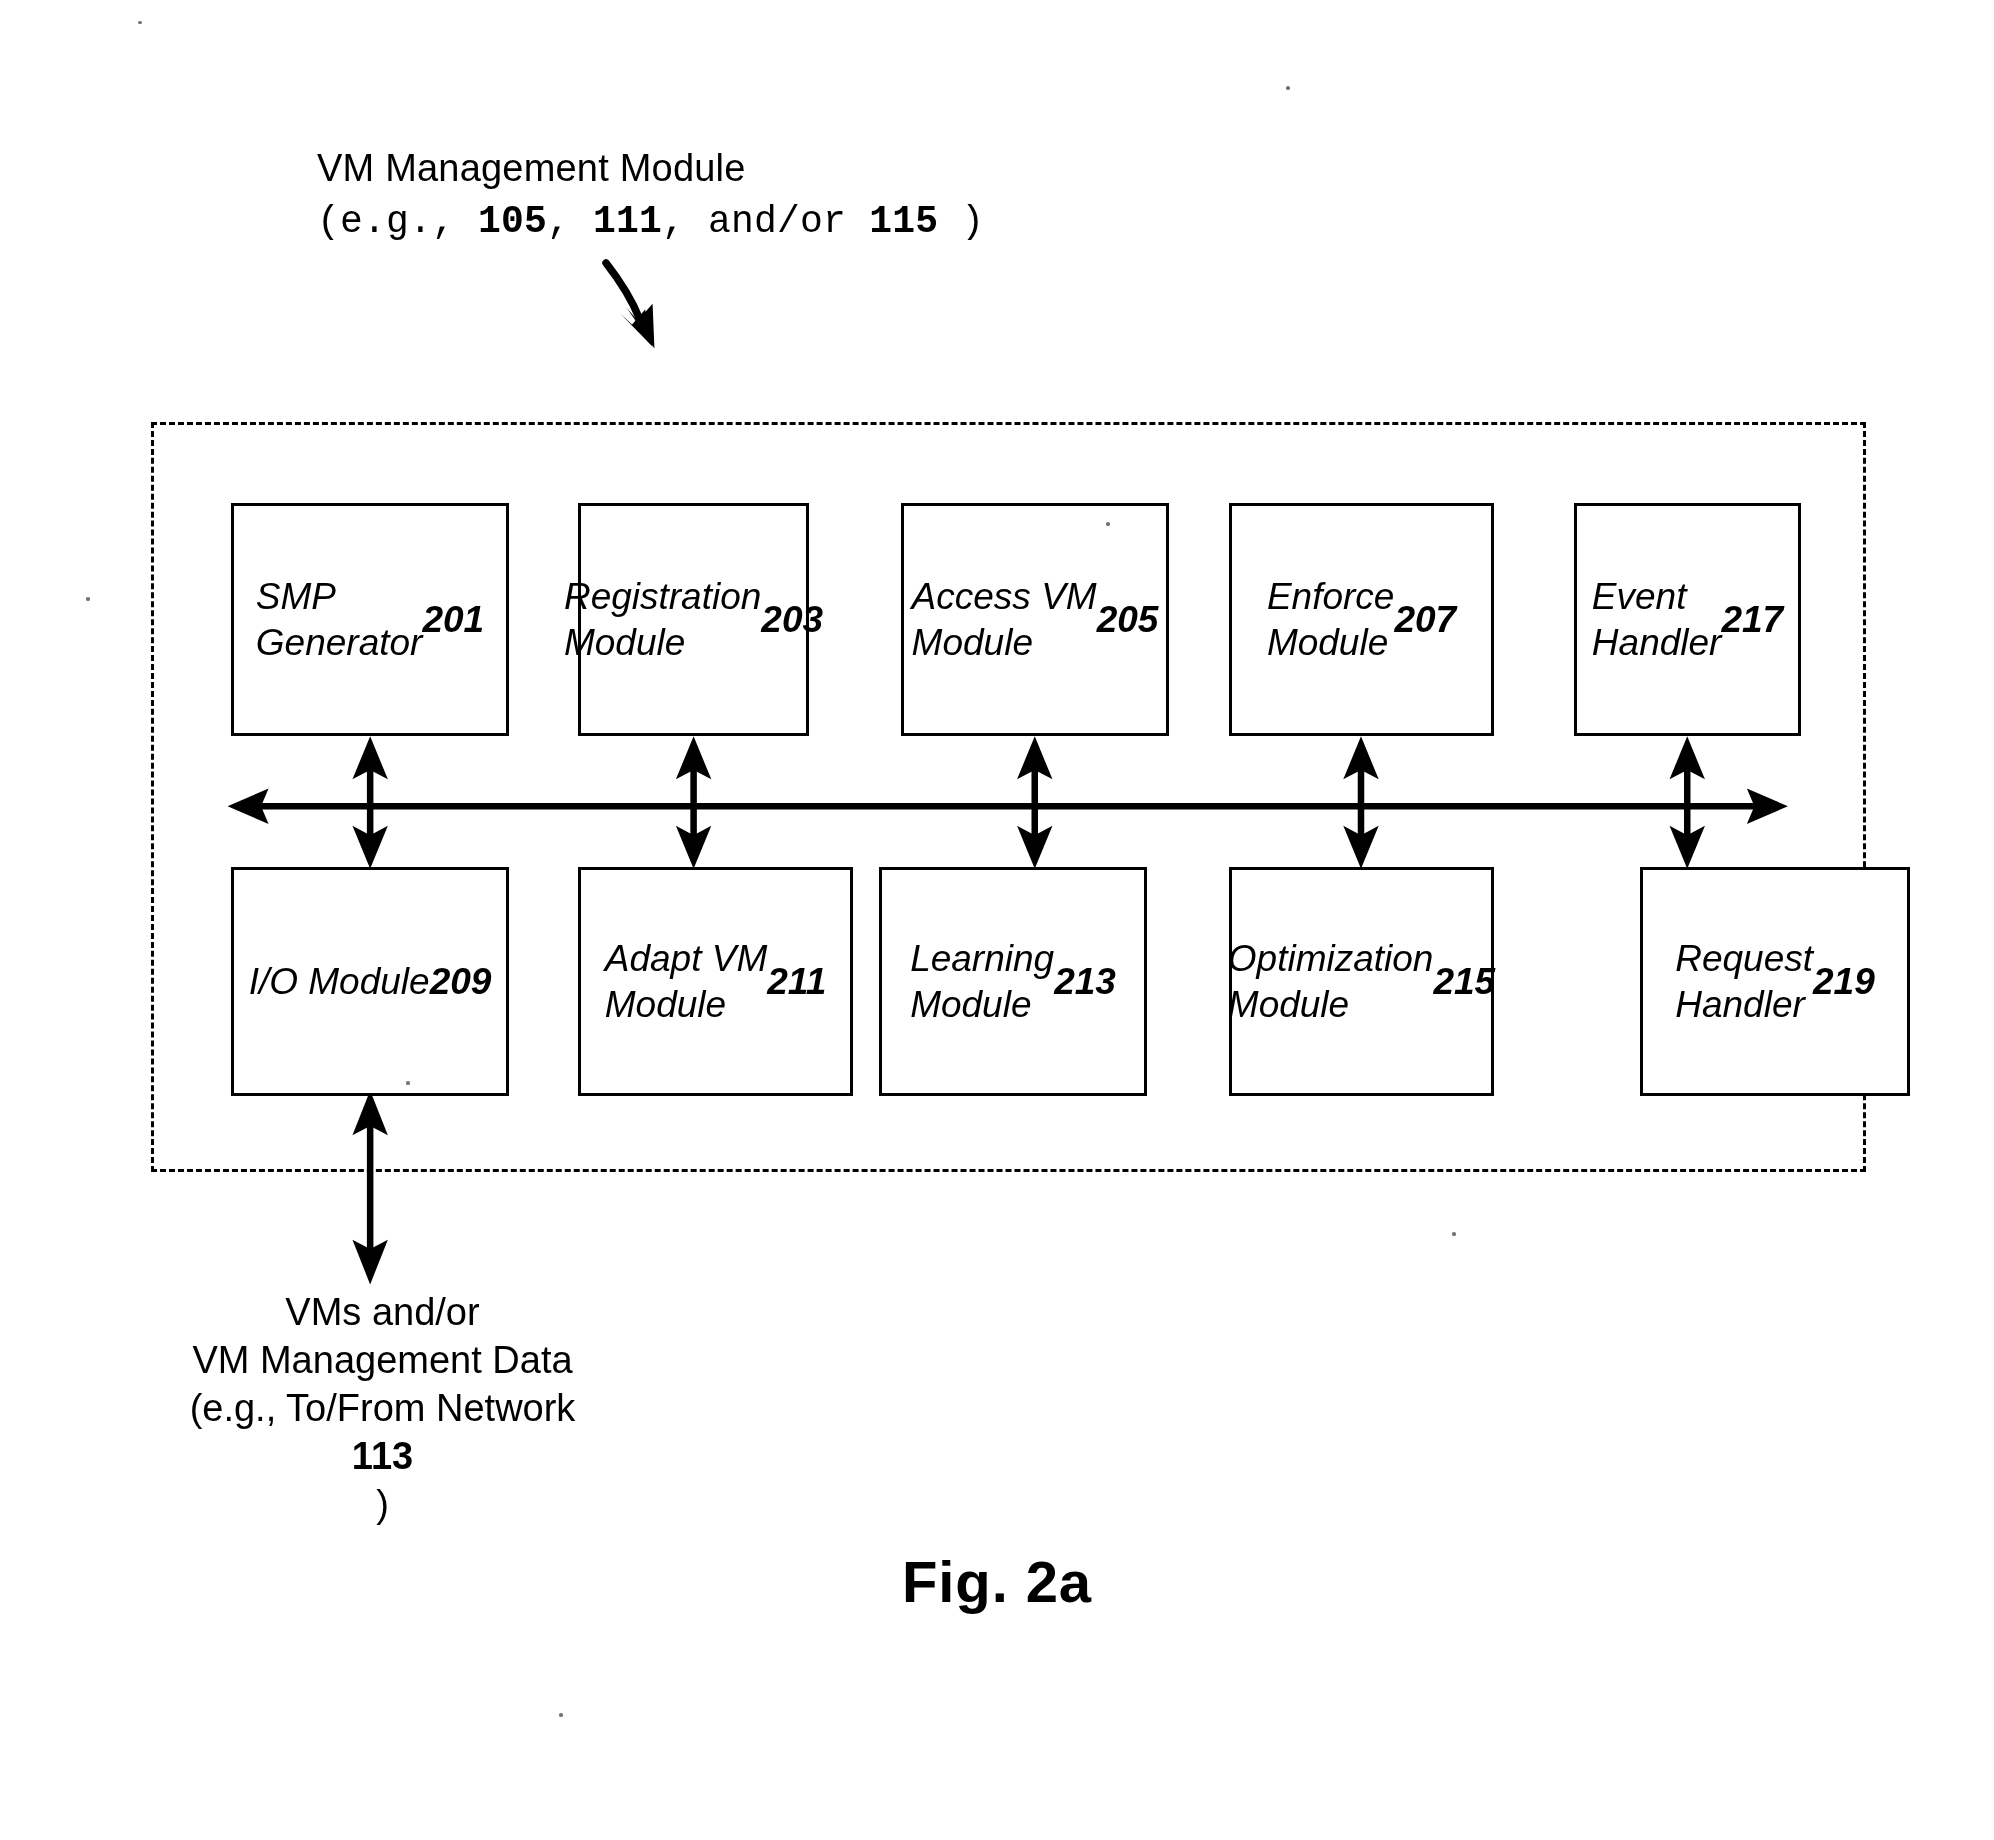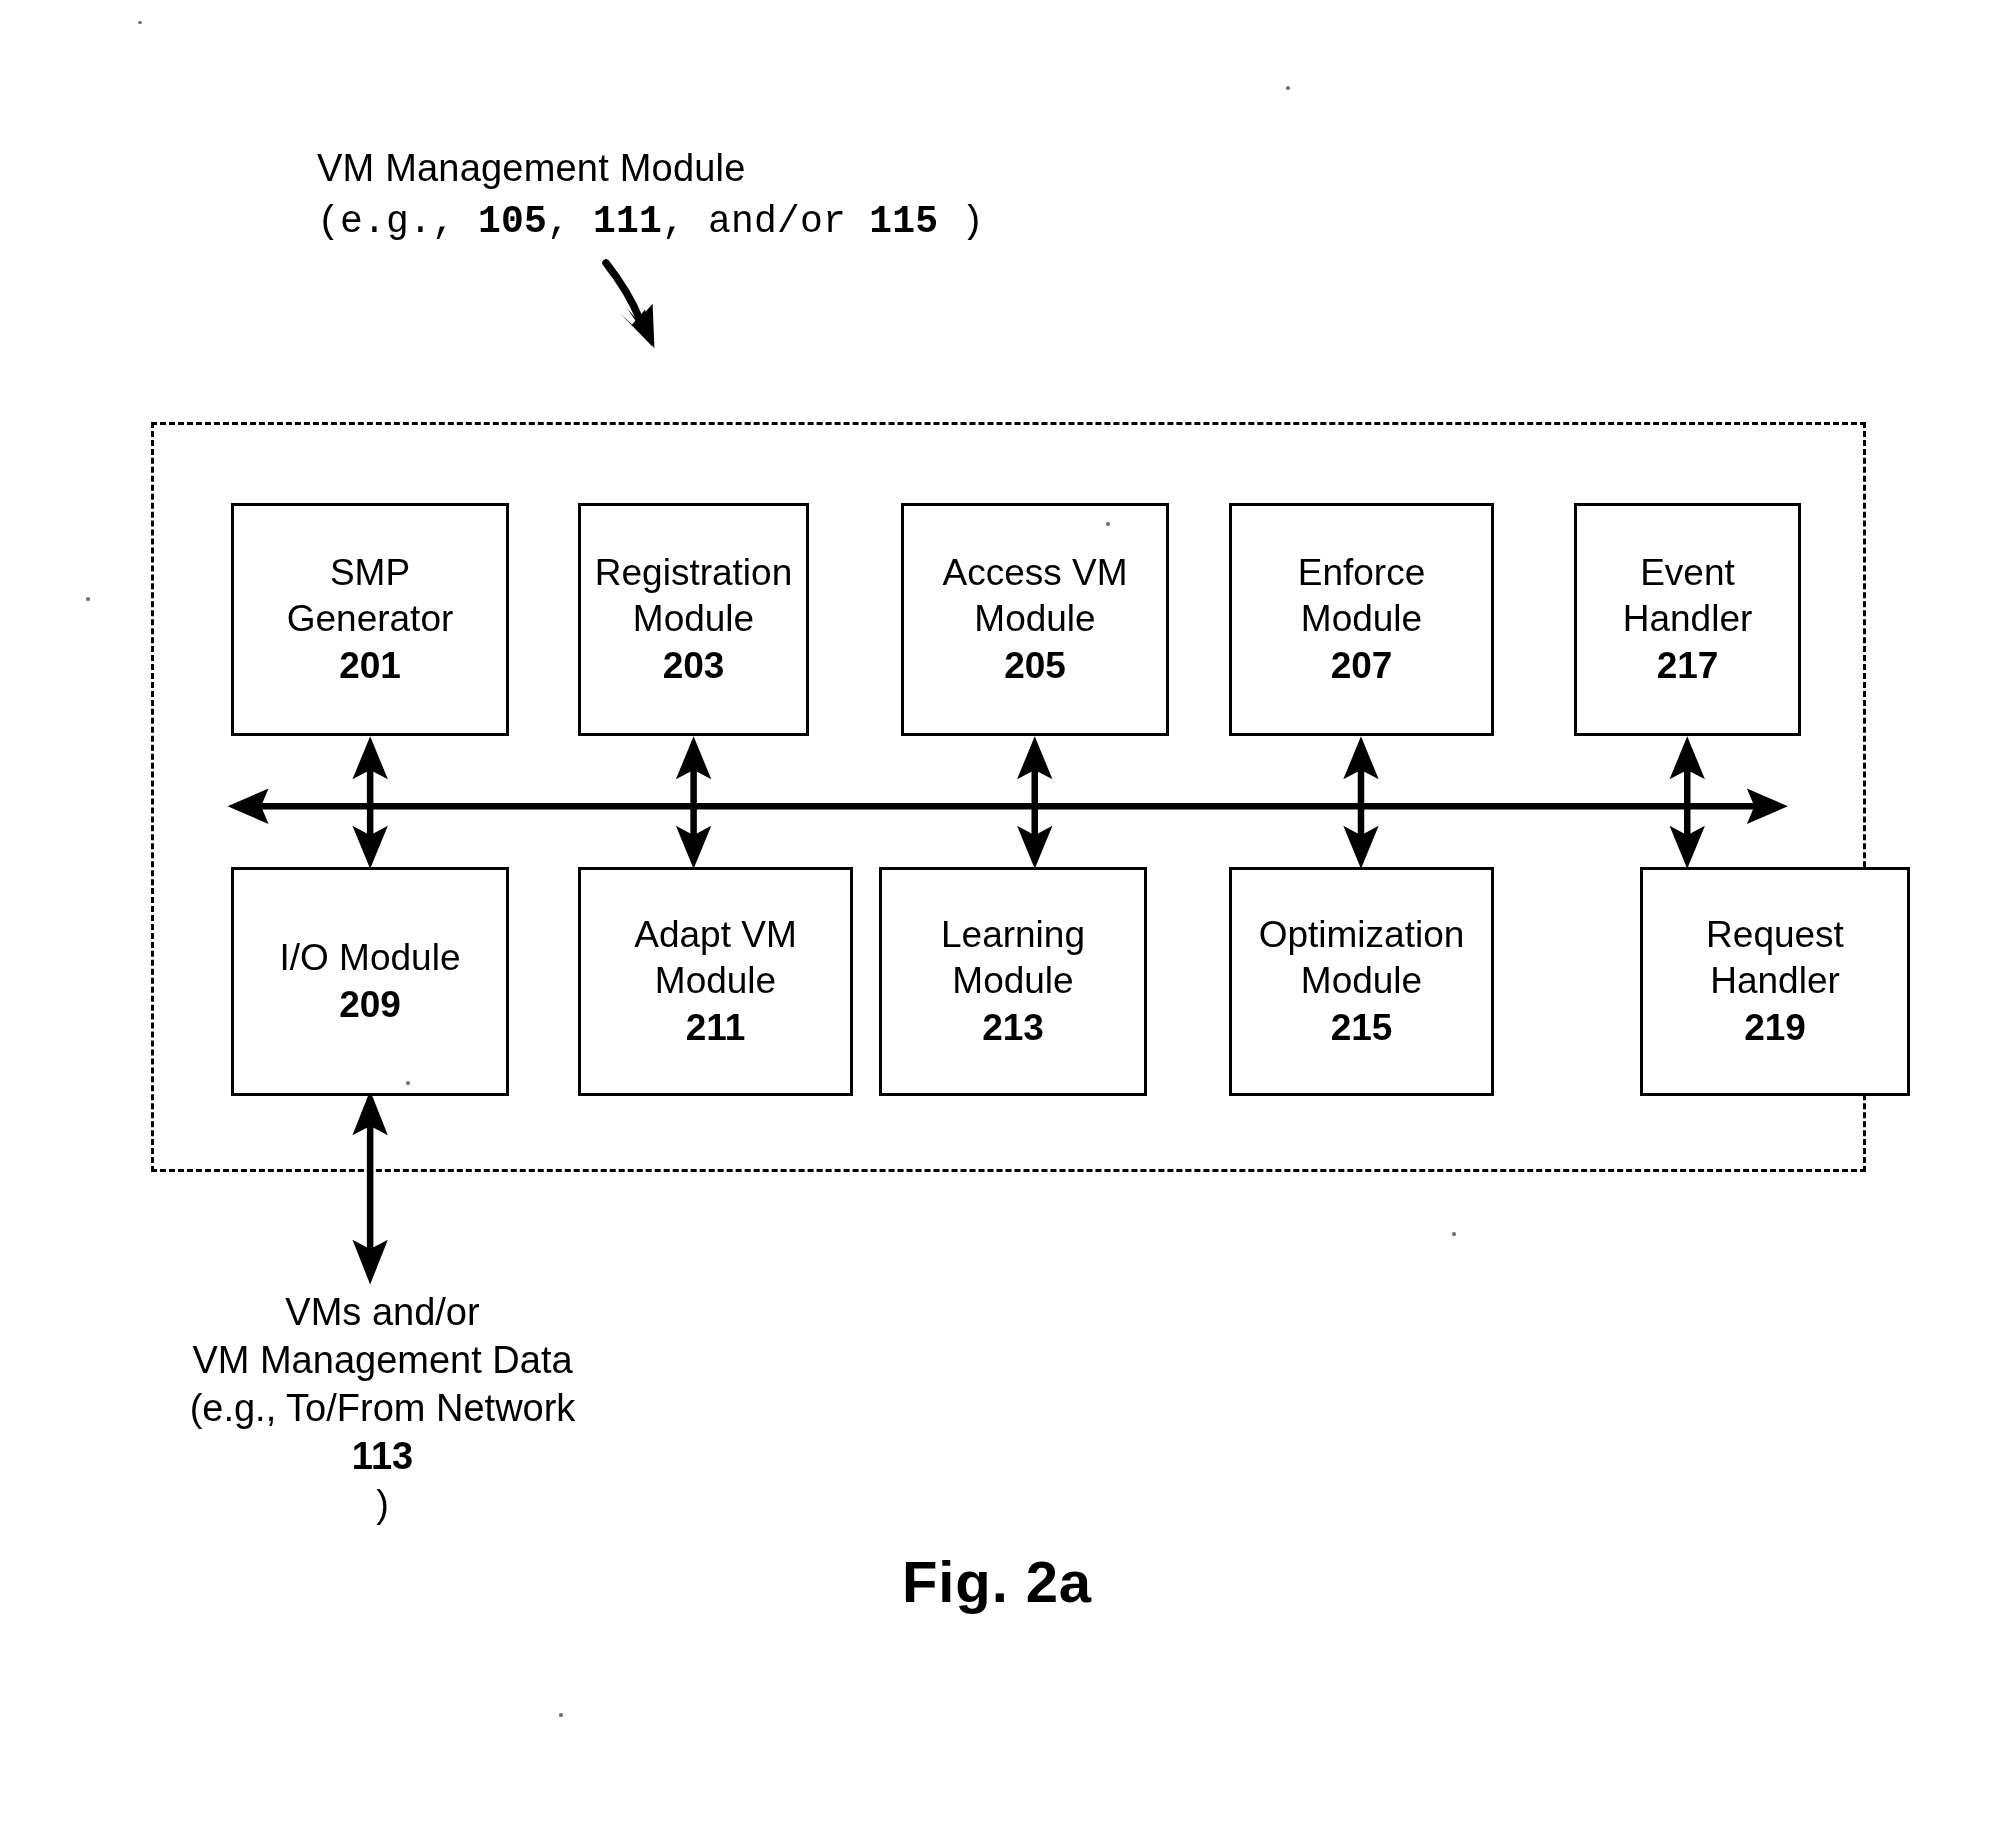--- a/index.html
+++ b/index.html
@@ -55,27 +55,28 @@
     box-sizing: border-box;
   }
 
   
   .mod-box {
     position: absolute;
     box-sizing: border-box;
     border: 3.7px solid #000000;
     background: #ffffff;
     display: flex;
-    flex-direction: column;
+    flex-direction: row;
     justify-content: center;
     align-items: center;
-    text-align: center;
+    text-align: left;
     font-size: 37px;
     line-height: 46px;
     padding: 0 5.6px;
+    font-style: italic;
   }
   .mod-box .mod-label {
     display: block;
     white-space: pre-line;
     font-weight: normal;
   }
   .mod-box .mod-num {
     display: block;
     font-weight: bold;
     margin-top: 0.9px;

